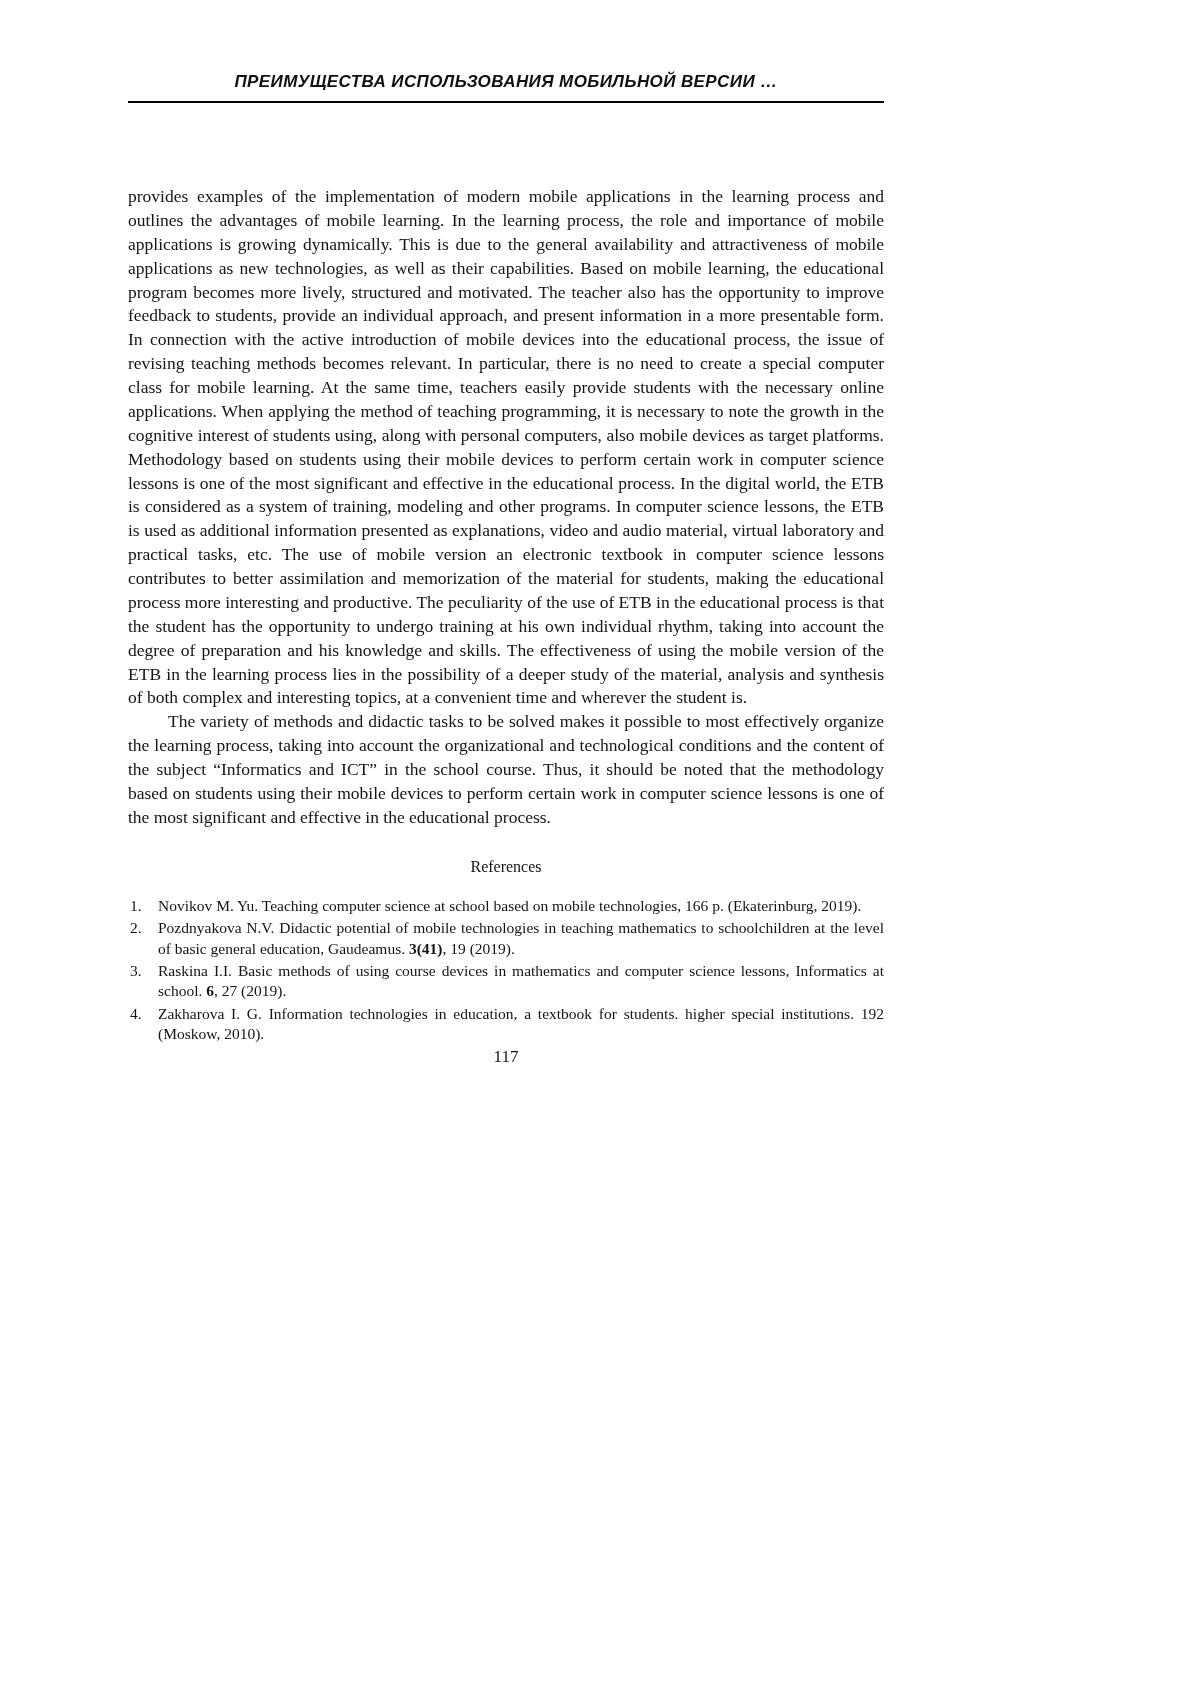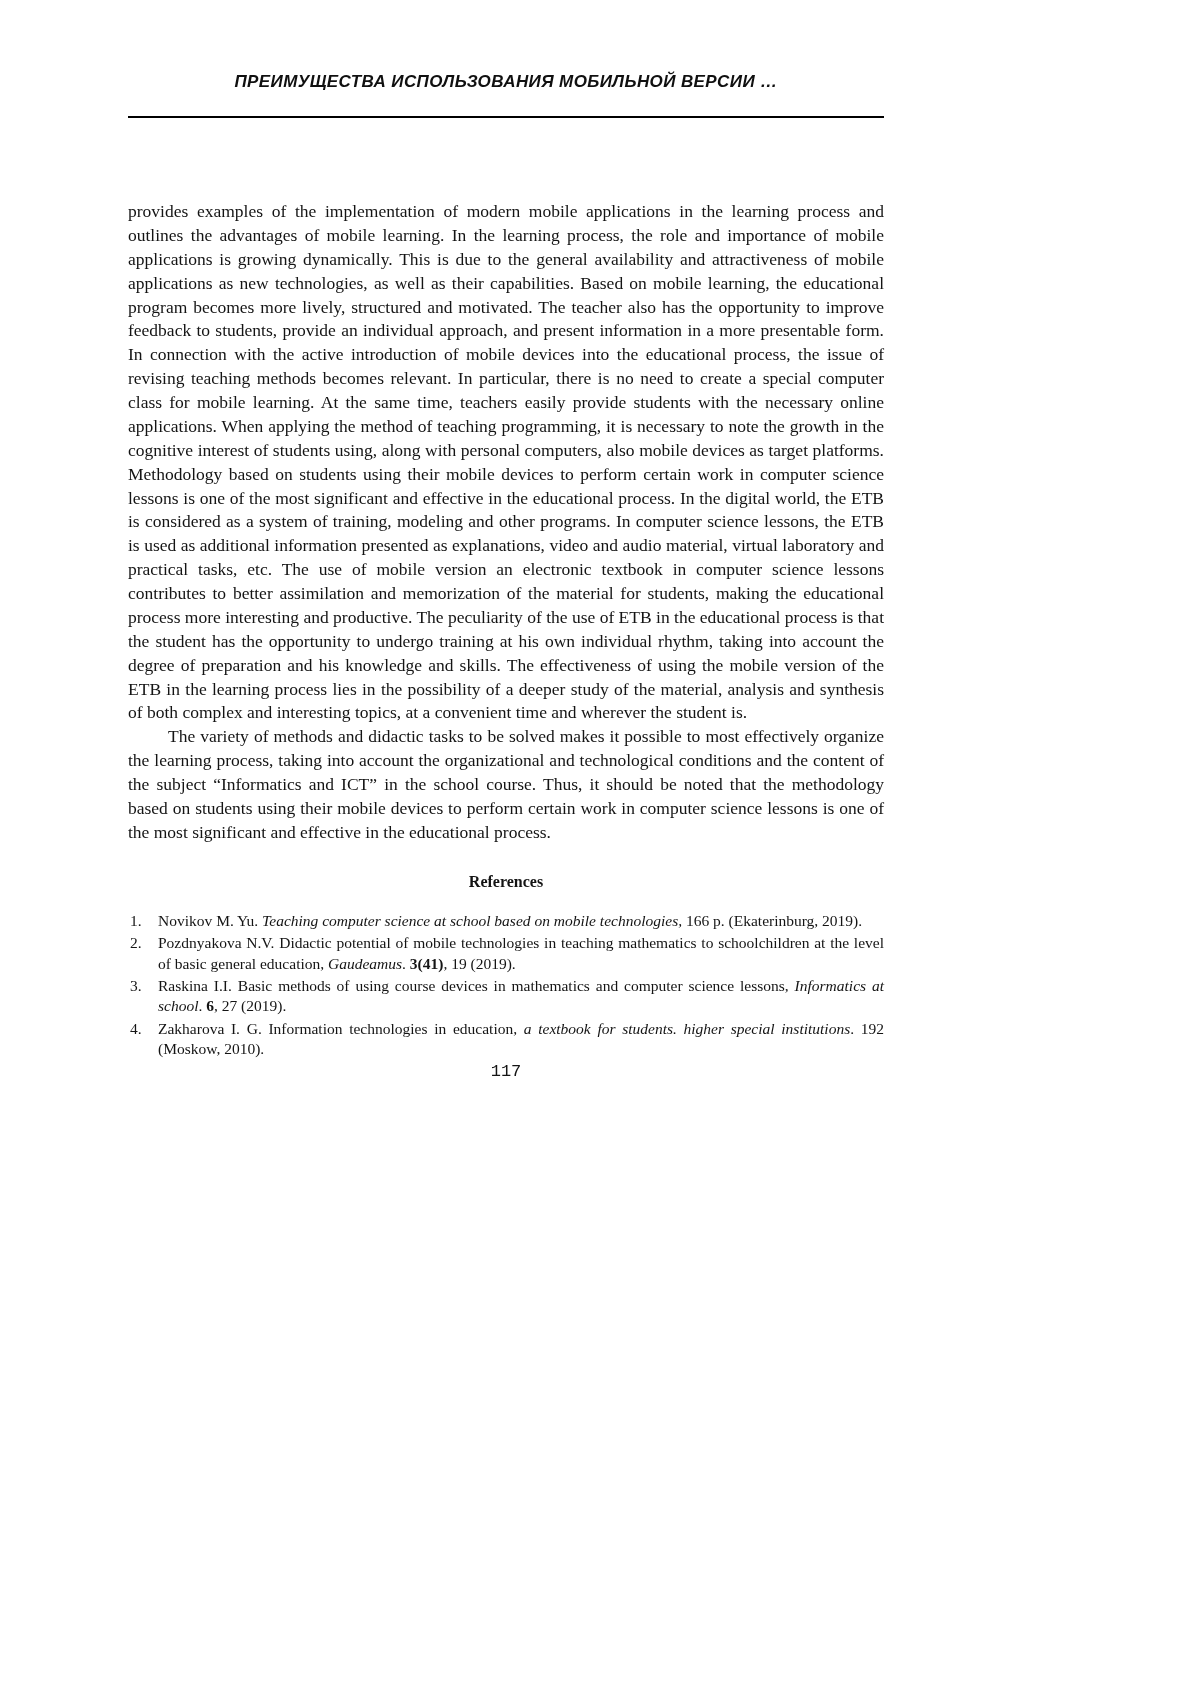--- a/index.html
+++ b/index.html
@@ -23,39 +23,39 @@
     width: 756px;
   }
   .running-header {
     text-align: center;
     font-family: "Liberation Sans", "DejaVu Sans", sans-serif;
     font-style: italic;
     font-weight: bold;
     font-size: 17px;
     letter-spacing: 0.4px;
     color: #101010;
-    padding: 0 4px 24px 4px;
+    padding: 0 4px 9px 4px;
   }
   .header-rule {
     border: 0;
     border-top: 2px solid #000;
     margin: 0;
   }
   .body-block {
     margin-top: 82px;
     font-size: 17.5px;
     line-height: 1.365;
     text-align: justify;
   }
   .body-block p { margin: 0; }
   .para-indent { text-indent: 40px; }
   .kw-label { font-weight: bold; font-style: italic; }
   .refs-heading {
     text-align: center;
-    font-weight: bold;
+    font-weight: normal;
     font-size: 16px;
     margin: 28px 0 20px 0;
   }
   .refs-list {
     list-style: none;
     margin: 0;
     padding: 0;
     font-size: 15.5px;
     line-height: 1.32;
   }
@@ -64,26 +64,25 @@
     margin: 0 0 2px 0;
   }
   .ref-num {
     flex: 0 0 30px;
     padding-left: 2px;
   }
   .ref-text {
     flex: 1;
     text-align: justify;
   }
-  .it { font-style: italic; }
+  .it { }
   .bd { font-weight: bold; }
   .page-number {
     text-align: center;
     font-size: 17px;
-    font-family: Liberation Mono, monospace;
   }
 </style>
 </head>
 <body>
 
 <div class="page">
   <div class="content">
 
     <div class="running-header">ПРЕИМУЩЕСТВА ИСПОЛЬЗОВАНИЯ МОБИЛЬНОЙ ВЕРСИИ …</div>
     <hr class="header-rule">

